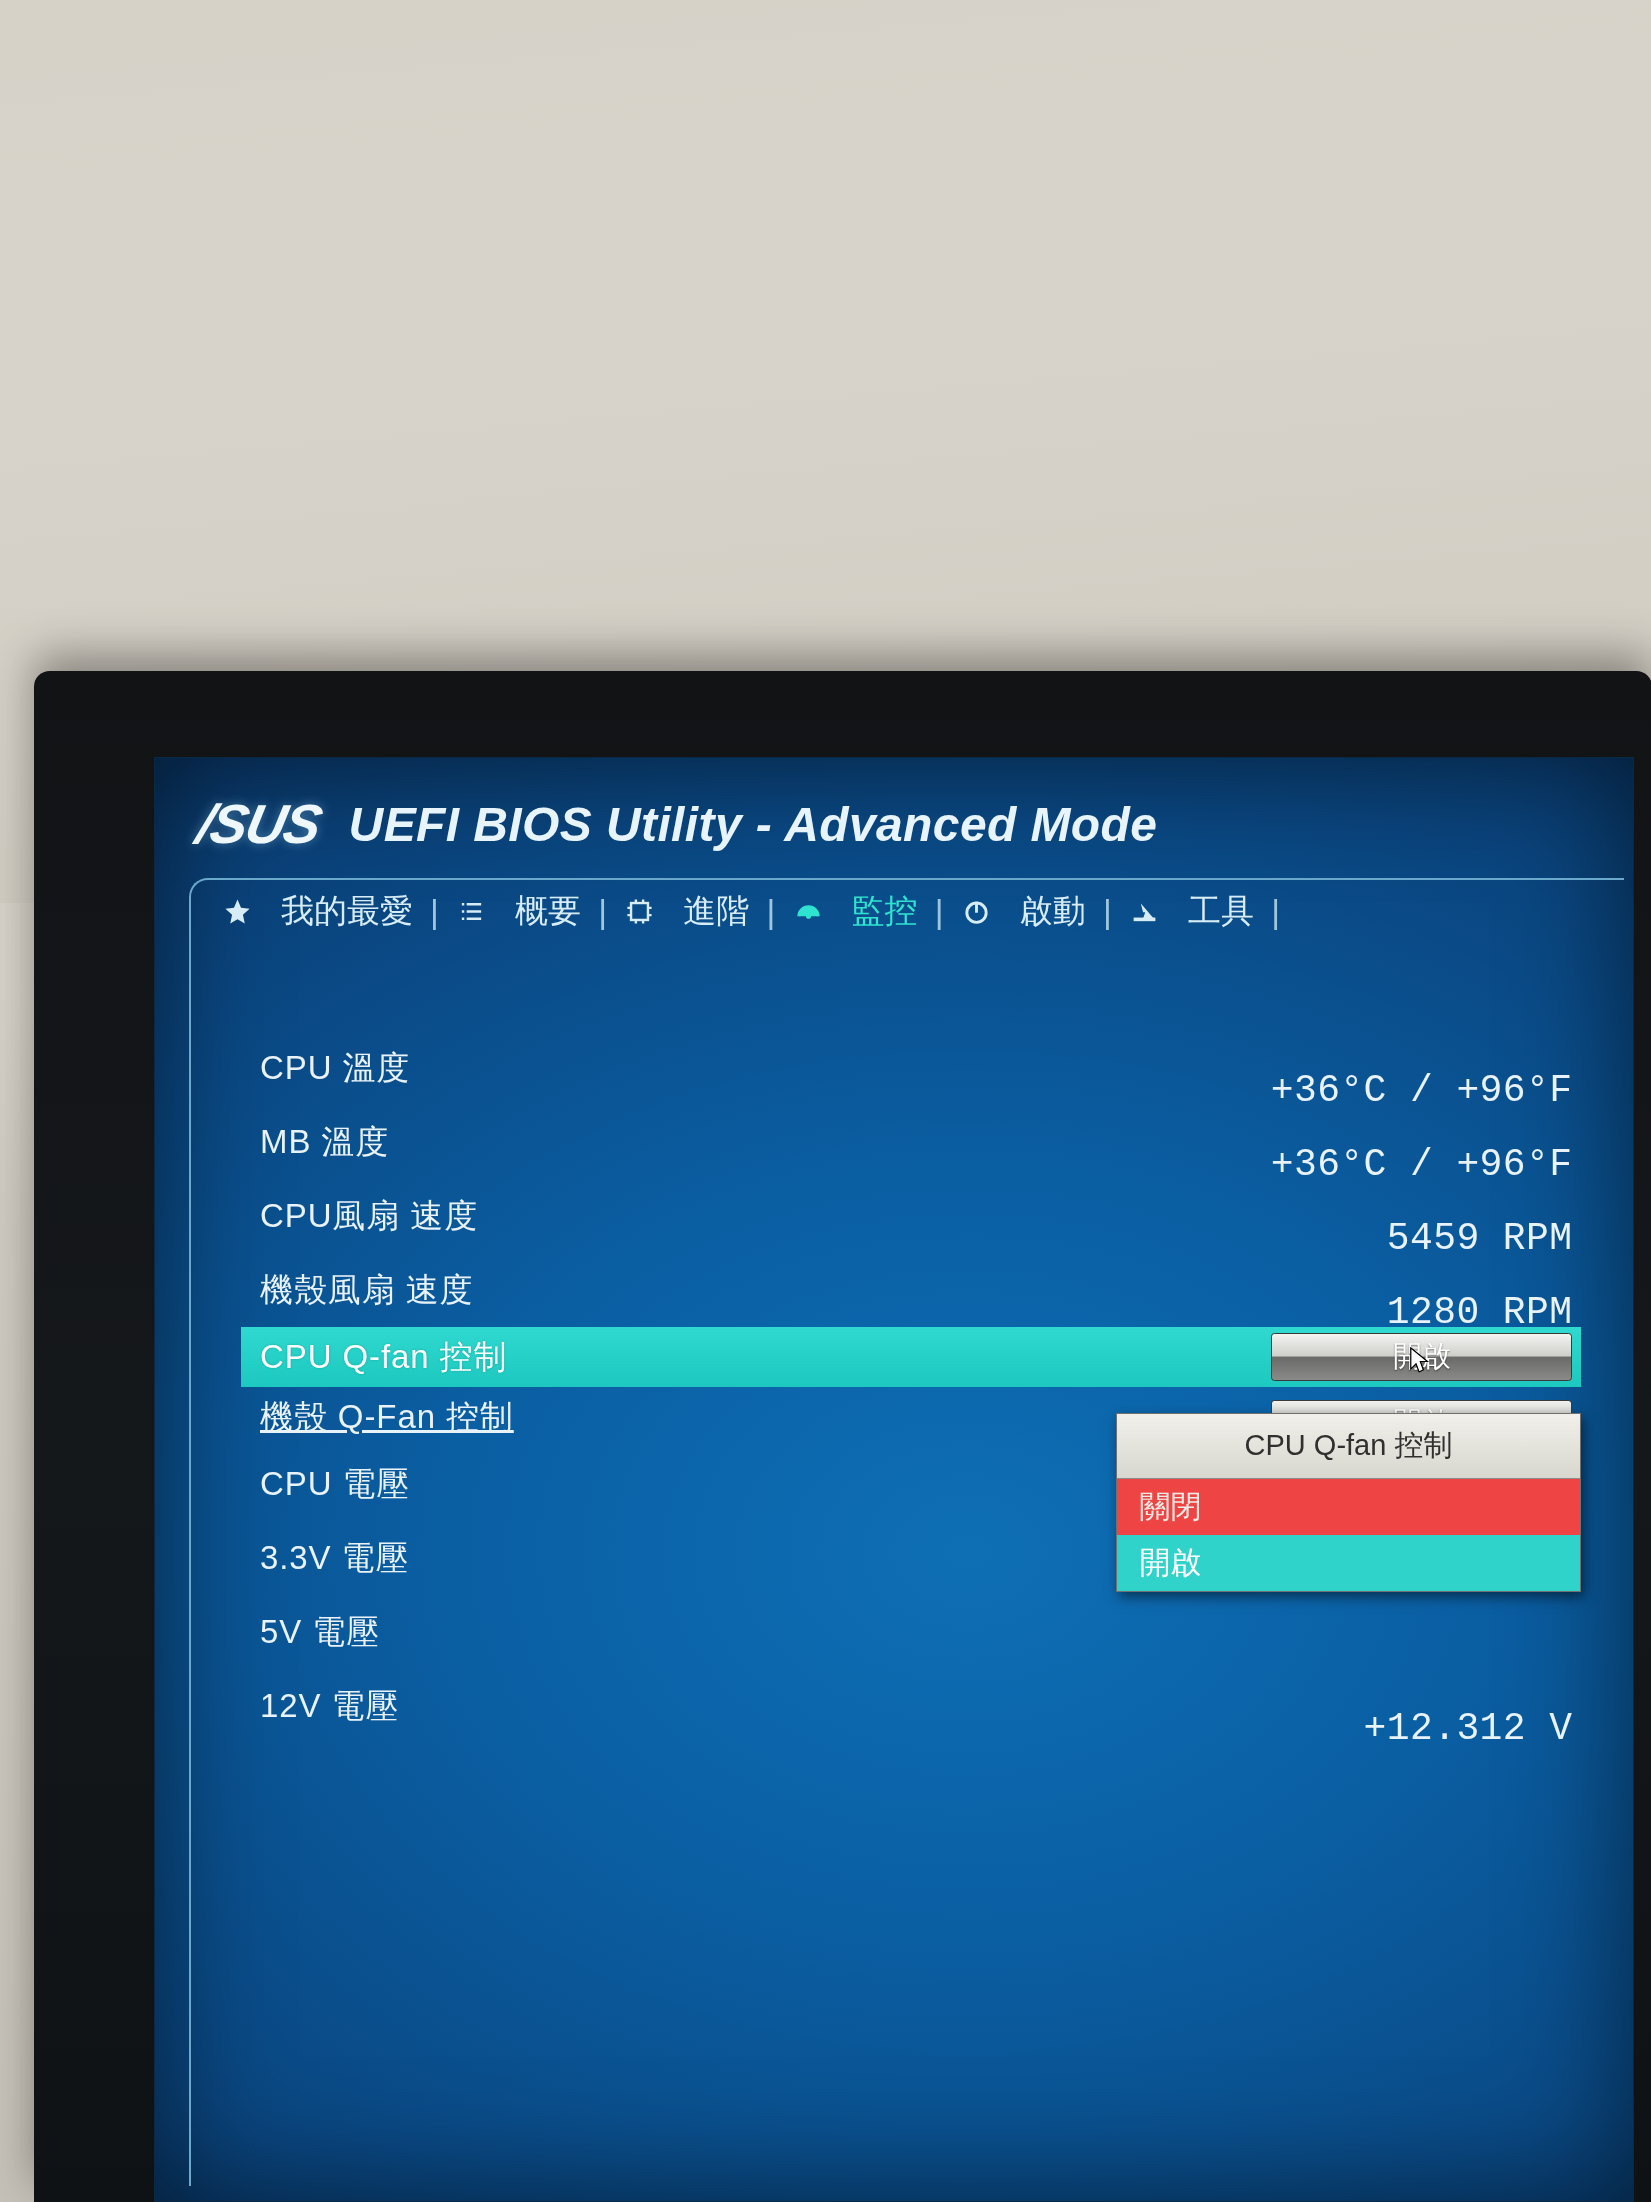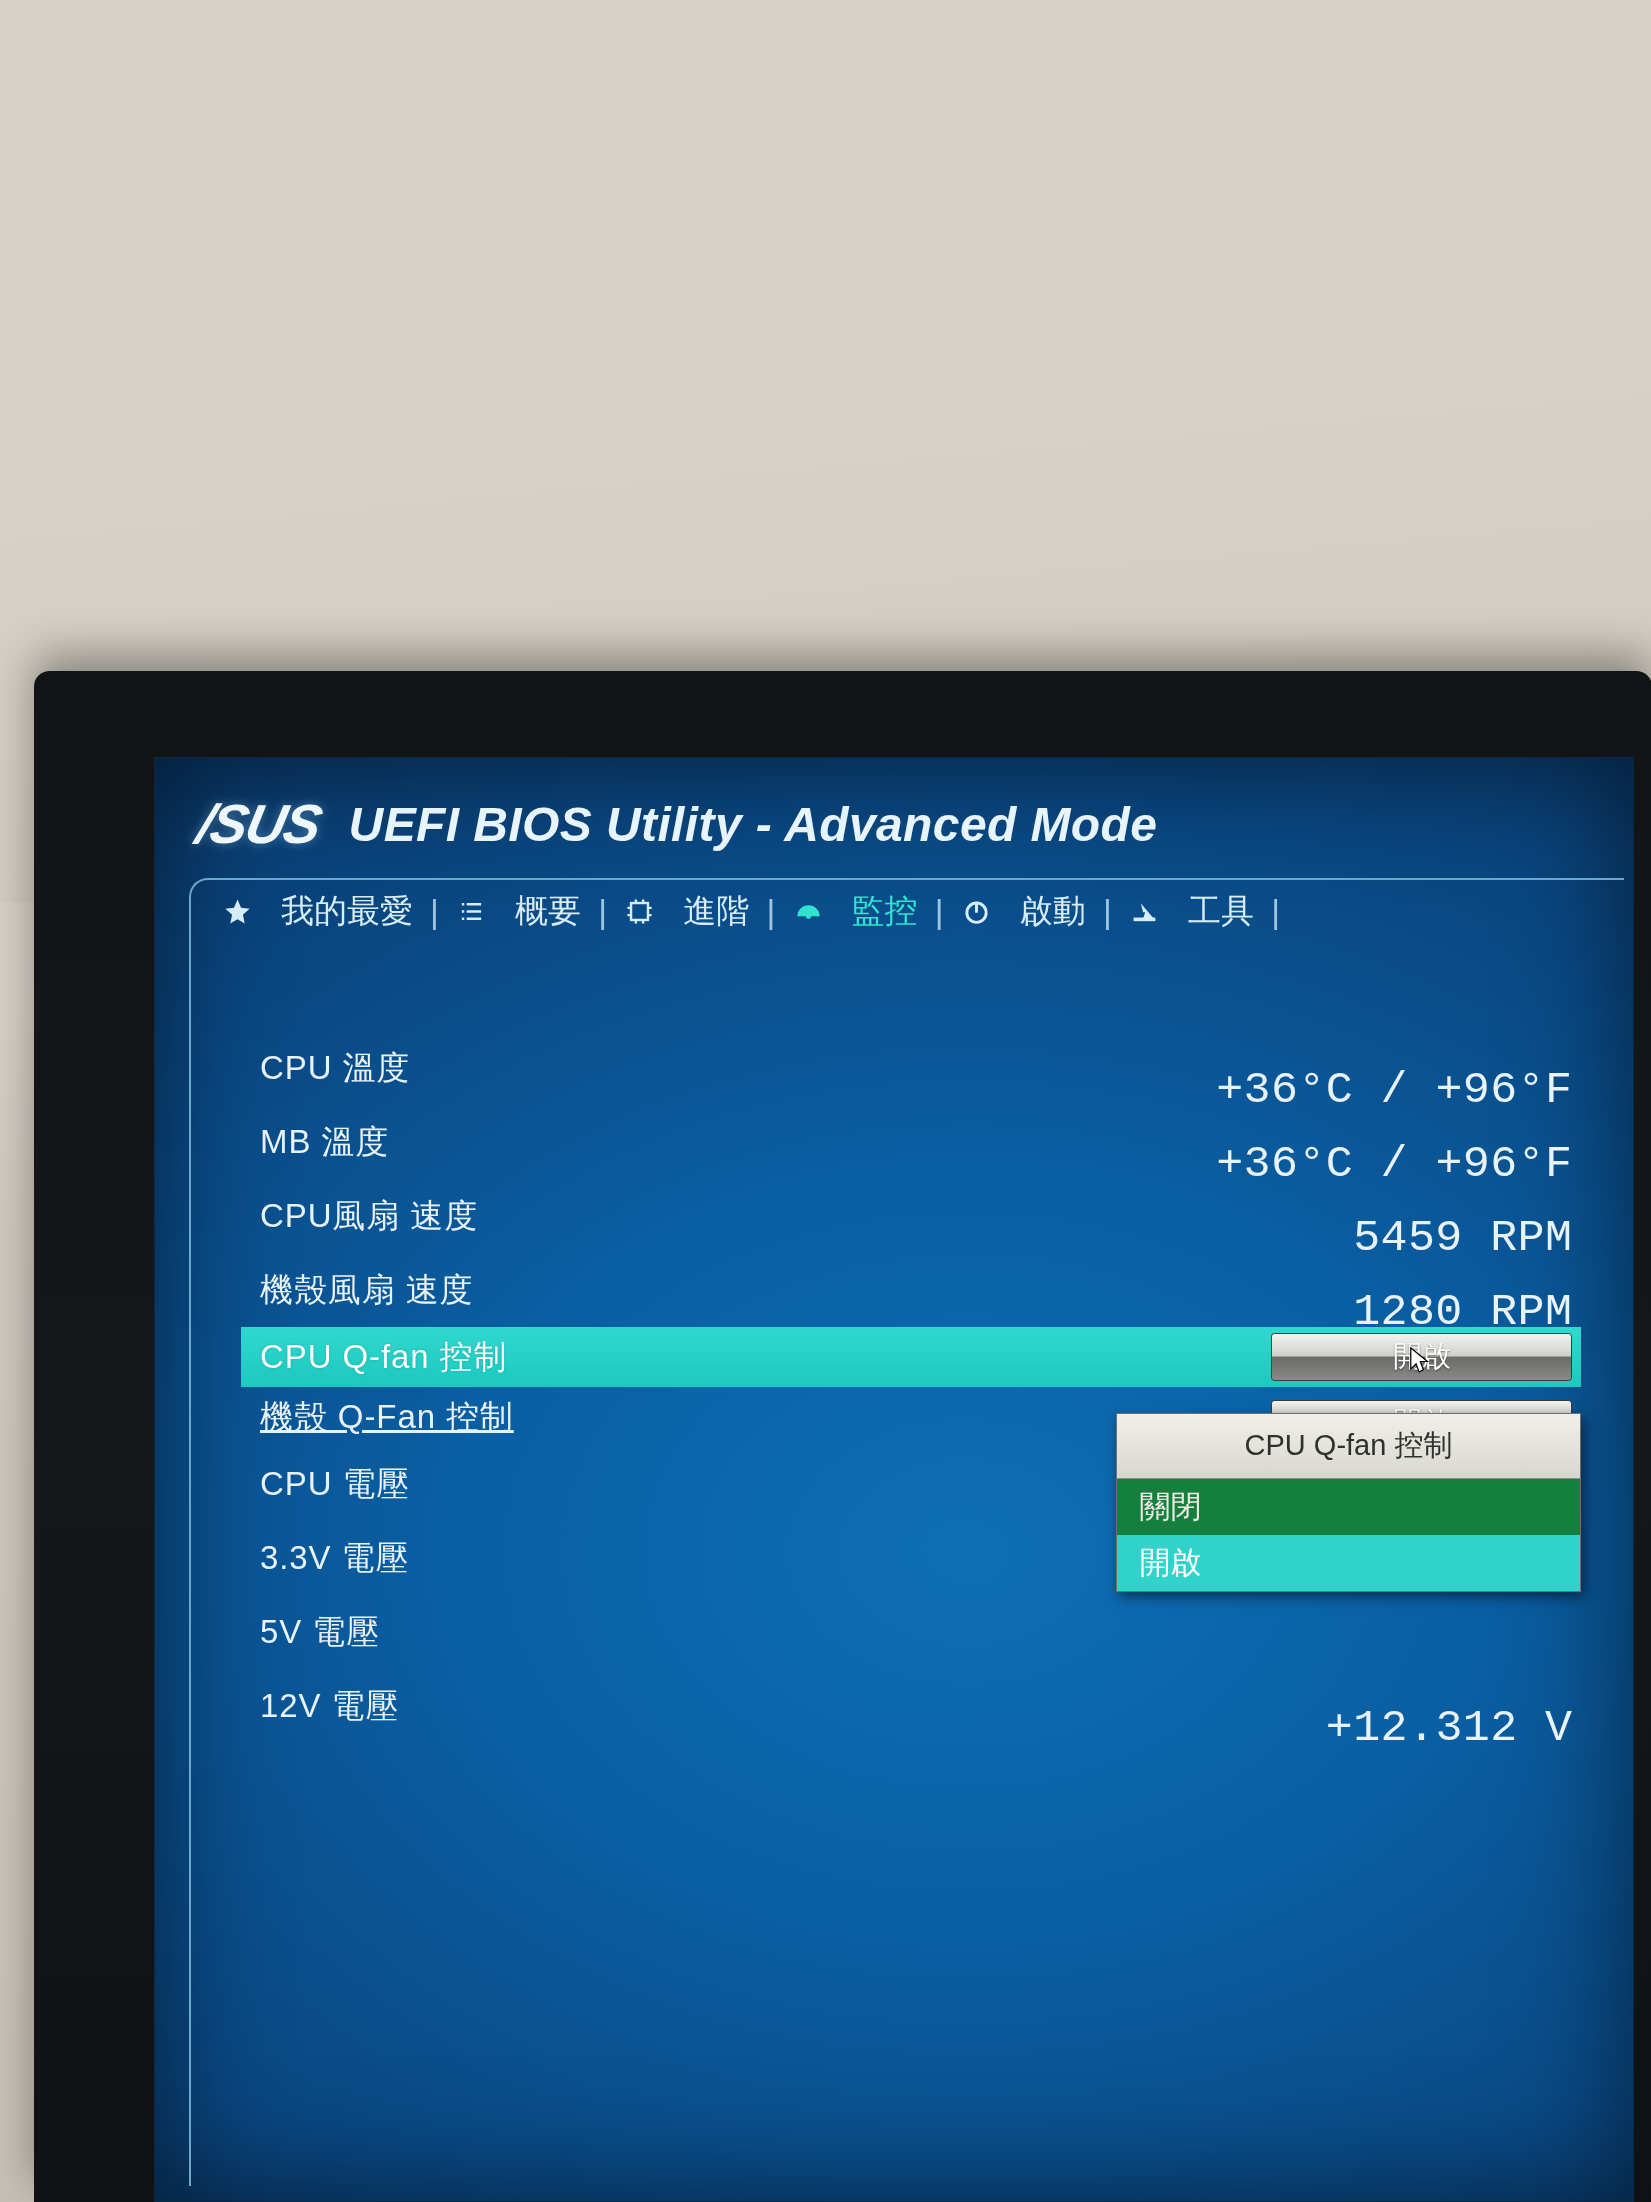--- a/index.html
+++ b/index.html
@@ -126,21 +126,21 @@
     align-items: center;
     height: 74px;
     color: #e8f2f9;
     font-size: 33px;
     padding: 0 8.6px 0 19px;
     position: relative;
   }
   .row .label { letter-spacing: 0.9px; }
   .row .value {
     font-family: "Courier New", monospace;
-    font-size: 45px;
+    font-size: 38px;
     letter-spacing: 0.4px;
     white-space: nowrap;
     margin-top: 44px;
   }
   .row.selected {
     background: linear-gradient(180deg, #2fd9cf 0%, #1cc8bf 100%);
     color: #0f3d50;
     height: 60px;
   }
   .row.selected .label { color: #faffff; font-weight: 500; text-shadow: 0 0 2.6px rgba(0,0,0,0.2); }
@@ -178,21 +178,21 @@
     color: #30302e;
     font-size: 29px;
     padding: 12px 19px;
     text-align: center;
     border-bottom: 1.7px solid #8c8c8c;
   }
   .popup-opt {
     padding: 6.9px 22.4px;
     color: #eceae4;
     font-size: 31px;
-    background: #15803d;
+    background: #ef4444;
     cursor: pointer;
   }
   .popup-opt.sel {
     background: #2fd3c9;
     color: #fff;
   }
   
   .cursor {
     position: absolute;
     width: 0; height: 0;

